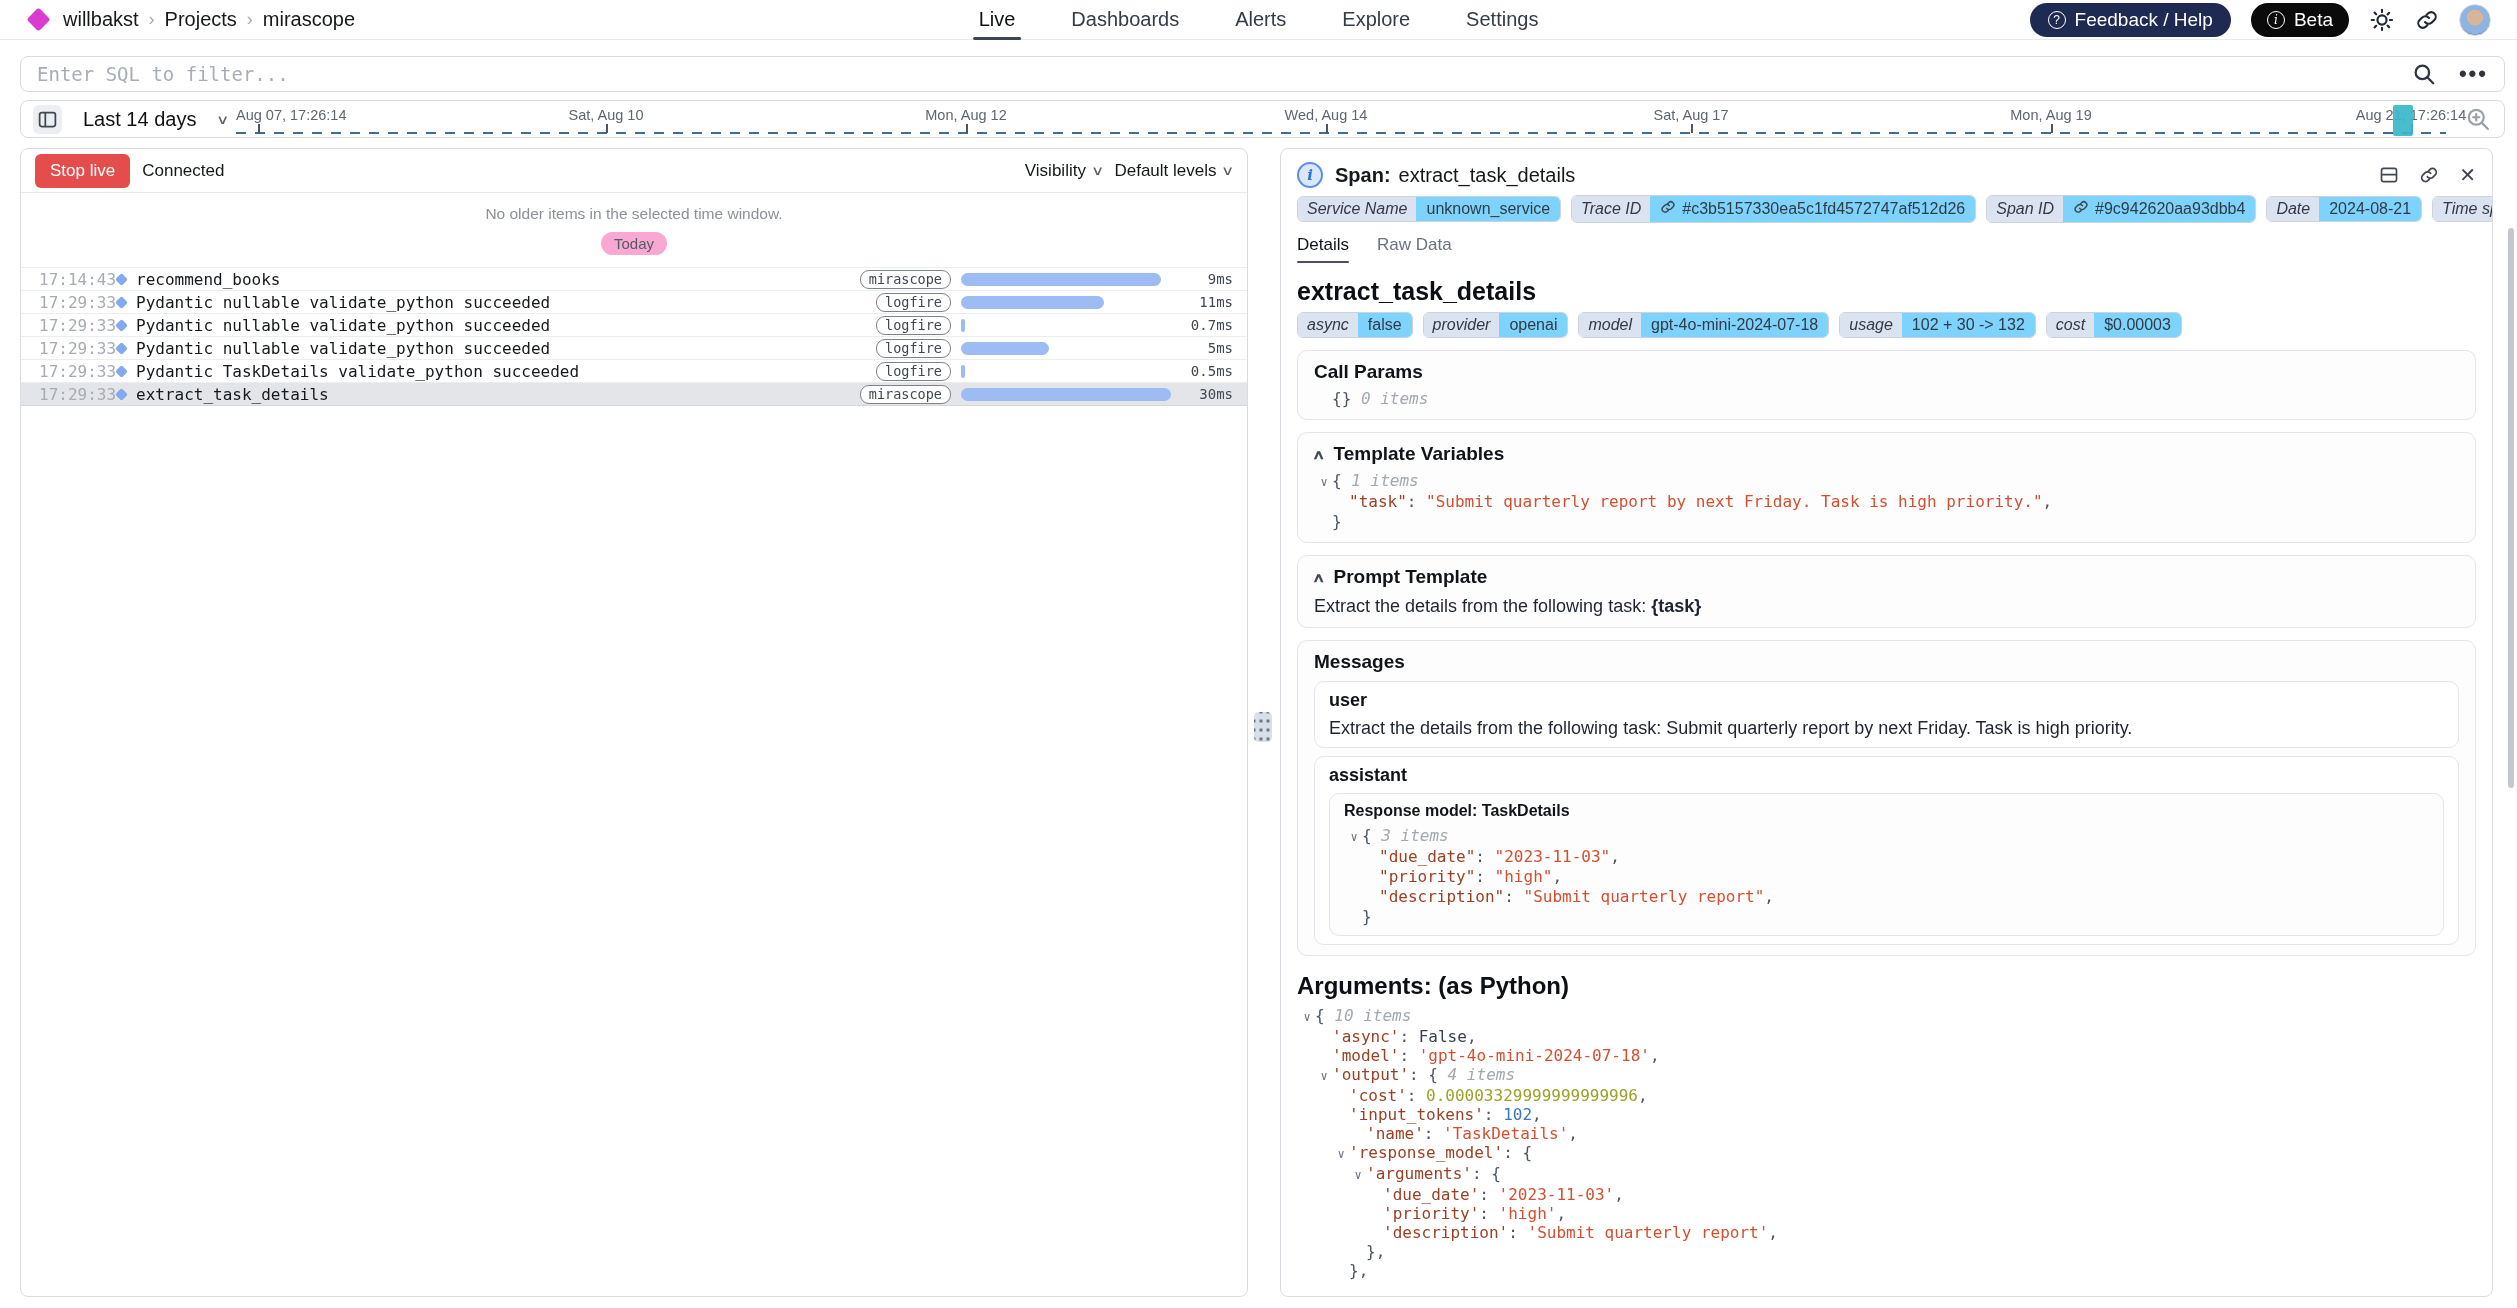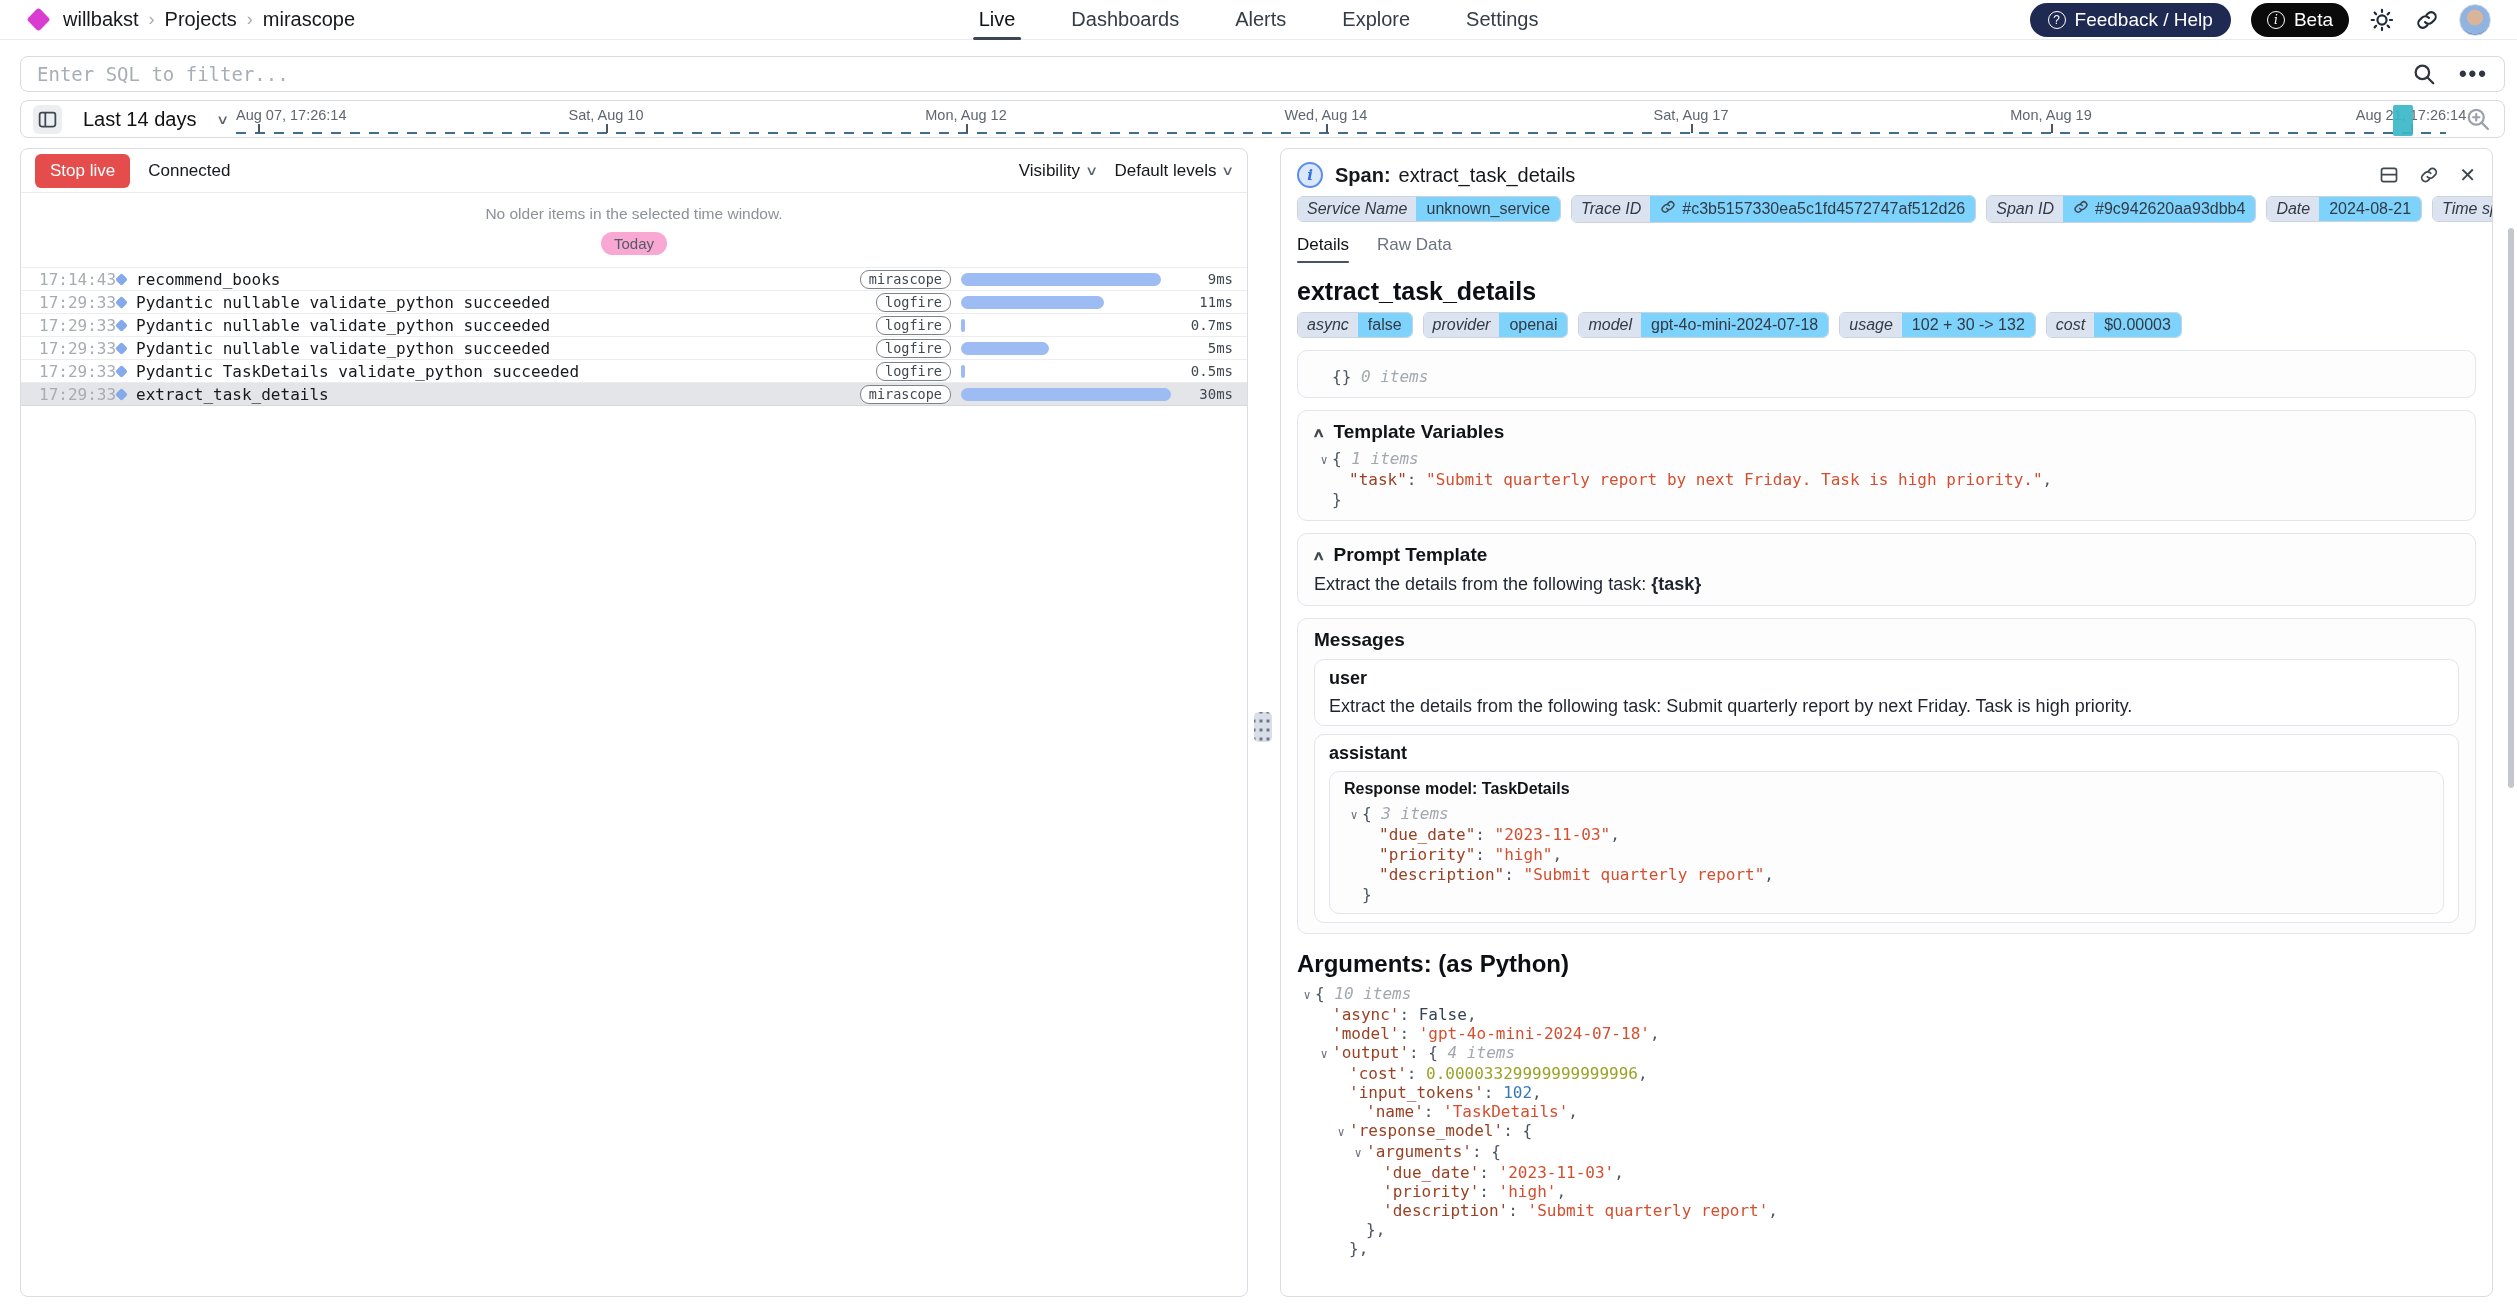--- a/index.html
+++ b/index.html
@@ -50,21 +50,21 @@
   .dash-line { position:absolute; left:215px; right:58px; bottom:3px; height:2px;
                background:repeating-linear-gradient(90deg,#3f6e90 0 10px, transparent 10px 19px); }
   .tl-label { position:absolute; top:6px; font-size:14.5px; color:#5f6670; white-space:nowrap; }
   .tl-tick { position:absolute; bottom:4px; width:1.5px; height:9px; background:#4b5563; }
   .tl-selection { position:absolute; bottom:1px; width:20px; height:31px; background:#39b7c7; border-radius:2px; z-index:2; opacity:0.92; cursor:ew-resize; }
   .zoom-btn { position:absolute; right:12px; top:4px; background:none; border:none; cursor:pointer; }
 
   
   .left-panel { position:absolute; top:148px; left:20px; width:1228px; height:1149px; border:1.5px solid #d9dce1; border-radius:8px;
                 background:#fff; overflow:hidden; }
-  .lp-controls { height:44px; display:flex; align-items:center; gap:18px; padding:0 14px; border-bottom:1px solid #e8eaed; }
+  .lp-controls { height:44px; display:flex; align-items:center; gap:12px; padding:0 14px; border-bottom:1px solid #e8eaed; }
   .stop-live { background:#e54d4d; color:#fff; font-size:17px; border:none; border-radius:6px; padding:7px 15px; cursor:pointer; }
   .lp-status { font-size:17px; color:#15181c; }
   .lp-spacer { flex:1; }
   .lp-dd { display:flex; align-items:center; gap:7px; font-size:17px; color:#15181c; cursor:pointer; }
   .lp-empty-notice { margin-top:12px; text-align:center; font-size:15.5px; color:#8c9198; }
   .lp-day { margin-top:9px; text-align:center; }
   .day-pill { display:inline-block; background:#f9a8d4; border-radius:12px; padding:3px 13px; font-size:15px; color:#555b63; }
   #log-rows { margin-top:12px; border-top:1px solid #ecedef; }
   .log-row { display:flex; align-items:center; height:23px; border-bottom:1px solid #ecedef; padding:0 14px 0 18px;
              font-family:"DejaVu Sans Mono", monospace; cursor:pointer; background:#fff; }
@@ -423,20 +423,21 @@
         </span>
         <span class="kv-badge">
           <span class="kv-label">cost</span>
           <span class="kv-value">
             <span>$0.00003</span>
           </span>
         </span>
       </div>
 
     <div class="card">
+      <h3>Call Params</h3>
       <div class="code" id="cp-code">
           <div class="code-line" style="padding-left: 18px;"><span class="tok-p">{} </span><span class="tok-it">0 items</span></div>
         </div>
     </div>
 
     <div class="card">
       <h3>
           <span class="chev-up"></span>
           <span>Template Variables</span>
         </h3>

